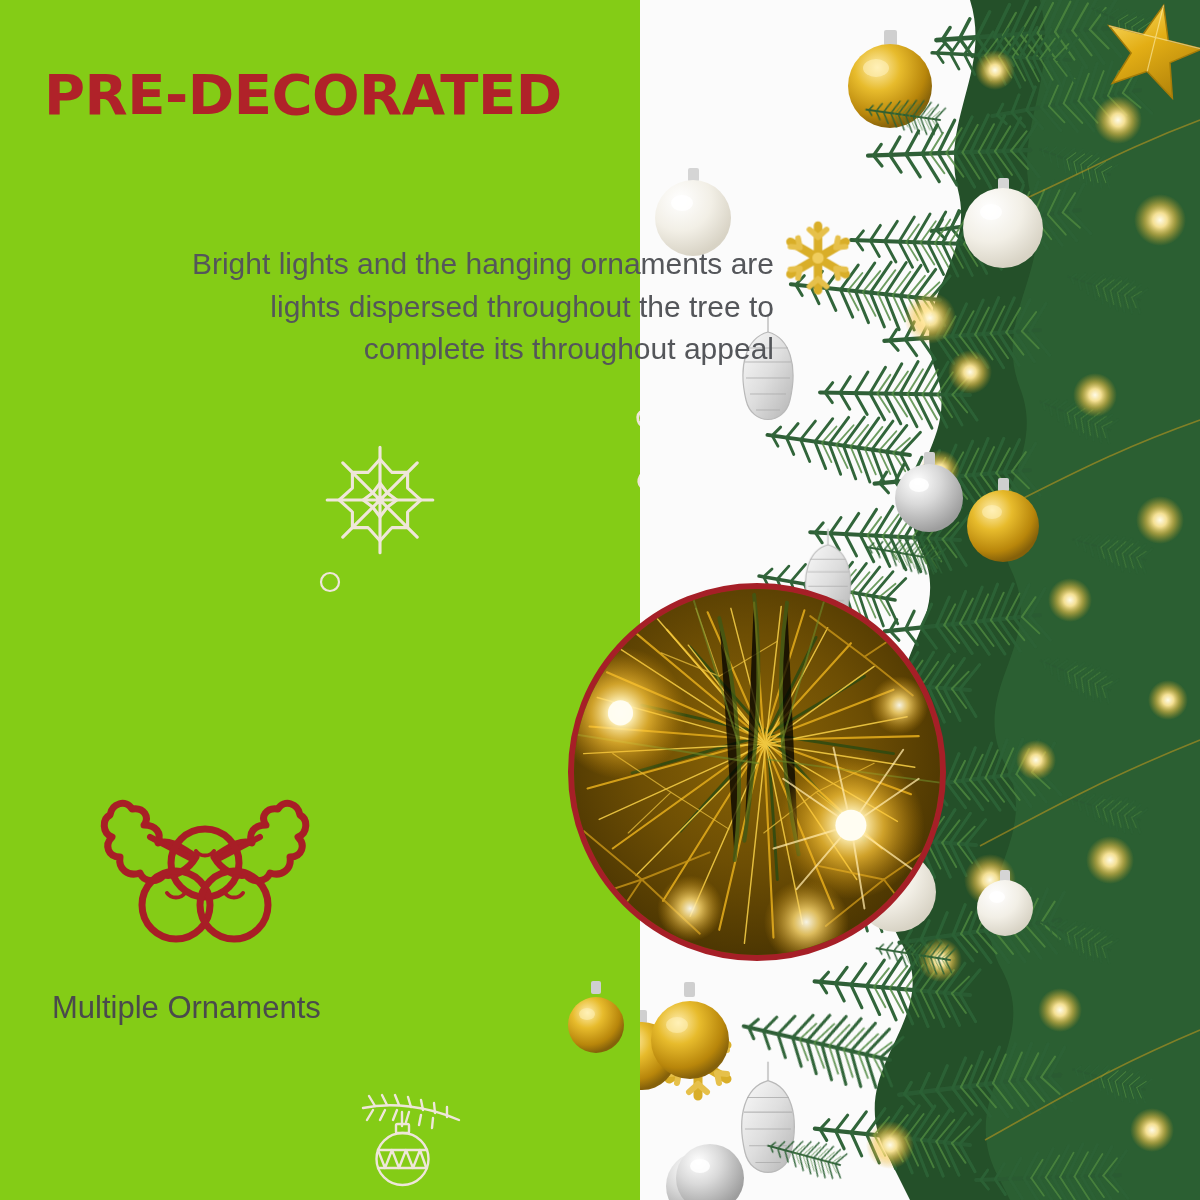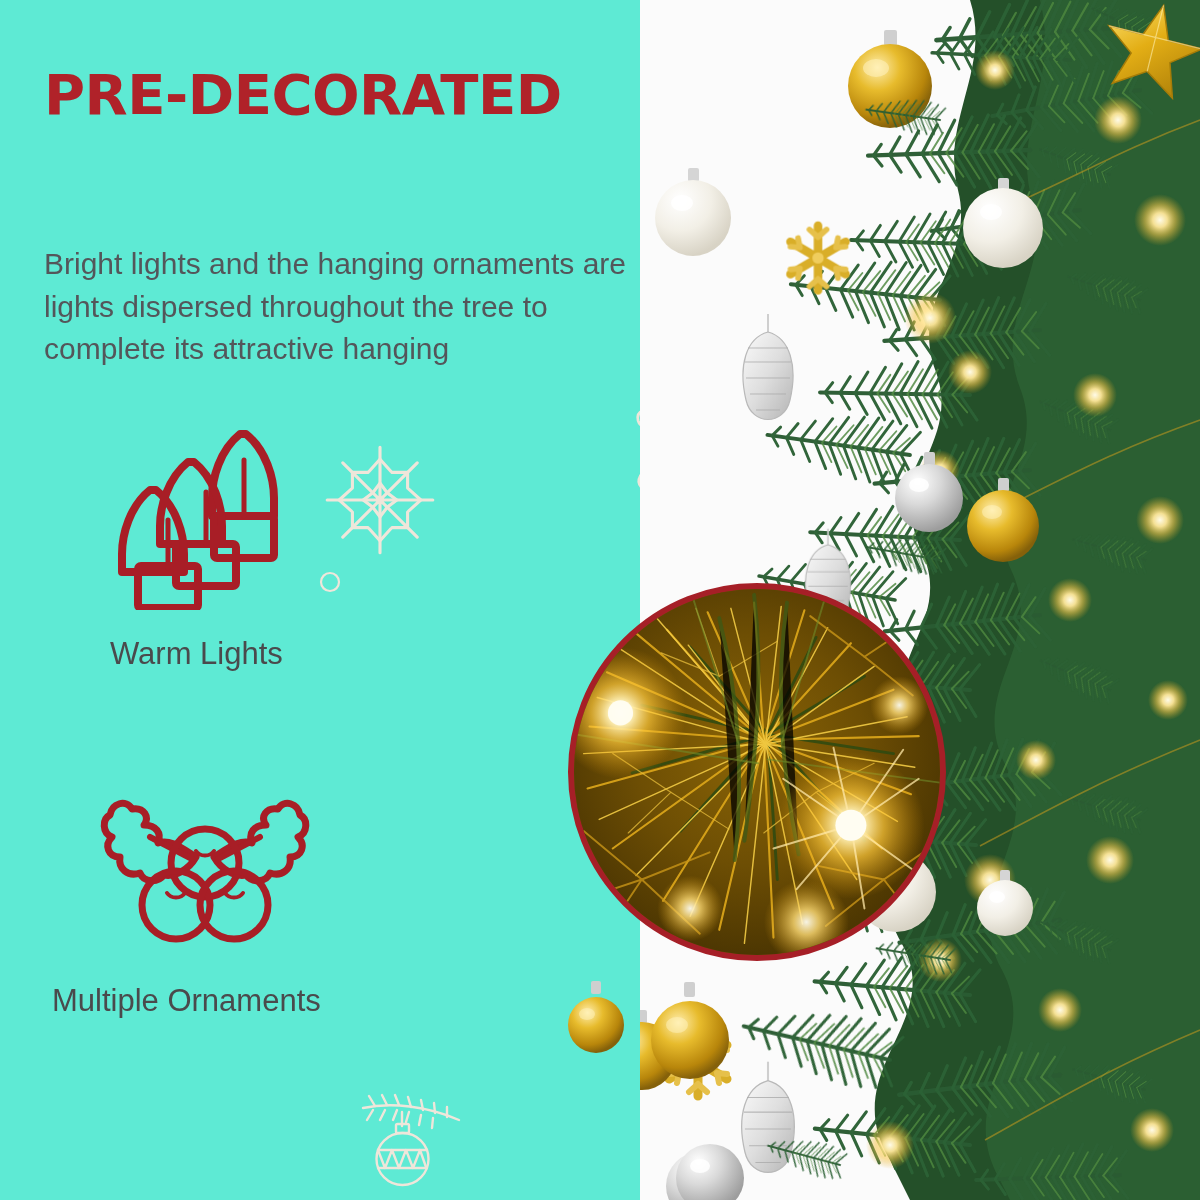--- a/index.html
+++ b/index.html
@@ -3,21 +3,21 @@
 <meta charset="utf-8">
 <title>Pre-Decorated Design</title>
 <style>
   html,body{margin:0;padding:0;}
   body{
     width:1200px;height:1200px;
     font-family:"Liberation Sans","DejaVu Sans",sans-serif;
     background:#fbfbfb;
     overflow:hidden;
   }
-  #stage{position:relative;width:1200px;height:1200px;background:#5eead4;overflow:hidden;}
+  #stage{position:relative;width:1200px;height:1200px;background:#84cc16;overflow:hidden;}
 
   
   .wm{position:absolute;pointer-events:none;}
   .wm svg{display:block;}
 
   
   #headline{
     position:absolute;left:44px;top:62px;width:640px;
     color:#B02229;
     font-weight:bold;
@@ -26,37 +26,38 @@
     letter-spacing:-0.5px;
     font-family:"DejaVu Sans","Liberation Sans",sans-serif;
   }
   #headline .l{display:block;}
   #subcopy{
     position:absolute;left:44px;top:243px;width:730px;
     color:#54565A;
     font-size:30px;
     line-height:1.42;
     font-family:"Liberation Sans","DejaVu Sans",sans-serif;
+    text-align:right;
   }
   #subcopy .l{display:block;white-space:nowrap;}
 
   
   .feature{position:absolute;}
   .feature .ficon{display:block;}
   .feature .flabel{
     display:block;
     color:#4A4A4C;
     font-size:31px;
     font-family:"Liberation Sans","DejaVu Sans",sans-serif;
     white-space:nowrap;
   }
   #feature-lights{left:110px;top:420px;}
   #feature-lights .flabel{margin-top:22px;margin-left:0px;}
   #feature-ornaments{left:100px;top:795px;}
-  #feature-ornaments .flabel{margin-top:24px;margin-left:-48px;}
+  #feature-ornaments .flabel{margin-top:31px;margin-left:-48px;}
 
   
   #tree-photo{
     position:absolute;right:0;top:0;width:560px;height:1200px;
     overflow:hidden;
   }
   #tree-photo .treecanvas{position:absolute;inset:0;}
 
   
   #magnifier{
@@ -576,42 +577,23 @@
     </svg>
   </div>
 
   <div id="headline">
     <span class="l">PRE-DECORATED</span>
   </div>
 
   <div id="subcopy">
     <span class="l">Bright lights and the hanging ornaments are</span>
     <span class="l">lights dispersed throughout the tree to</span>
-    <span class="l">complete its attractive hanging</span>
-  </div>
-
-  <div class="feature" id="feature-lights">
-    <span class="ficon">
-      <svg width="200" height="190" viewBox="0 0 200 190" fill="none" stroke="#A81E26" stroke-width="8" stroke-linejoin="round" stroke-linecap="round">
-
-        <path d="M116 14 C96 30 88 58 88 78 L88 96 L150 96 L150 78 C150 58 142 30 122 14 Z" transform="translate(14,0)"></path>
-        <rect x="104" y="96" width="60" height="42" rx="3"></rect>
-        <path d="M134 40 L134 96" stroke-width="5"></path>
-
-        <path d="M82 42 C62 58 54 86 54 106 L54 124 L116 124 L116 106 C116 86 108 58 88 42 Z" transform="translate(-4,0)"></path>
-        <rect x="66" y="124" width="60" height="42" rx="3"></rect>
-        <path d="M96 72 L96 124" stroke-width="5"></path>
-
-        <path d="M44 70 C24 86 16 114 16 134 L16 152 L78 152 L78 134 C78 114 70 86 50 70 Z" transform="translate(-4,0)"></path>
-        <rect x="28" y="152" width="60" height="42" rx="3" transform="translate(0,-6)"></rect>
-        <path d="M58 100 L58 148" stroke-width="5"></path>
-      </svg>
-    </span>
-    <span class="flabel">Warm Lights</span>
-  </div>
+    <span class="l">complete its throughout appeal</span>
+  </div>
+
 
   <div class="feature" id="feature-ornaments">
     <span class="ficon">
       <svg width="210" height="160" viewBox="0 0 210 160" fill="none" stroke="#A81E26" stroke-width="7" stroke-linejoin="round" stroke-linecap="round">
 
         <path d="M96 62 C80 52 70 44 58 48 C62 38 56 30 44 30 C50 22 44 12 32 14
                  C26 4 12 8 10 20 C2 24 2 38 12 42 C4 50 8 62 20 62
                  C18 74 28 82 40 78 C44 88 58 88 64 80 C74 82 88 76 96 62 Z"></path>
 
         <path d="M114 62 C130 52 140 44 152 48 C148 38 154 30 166 30 C160 22 166 12 178 14

